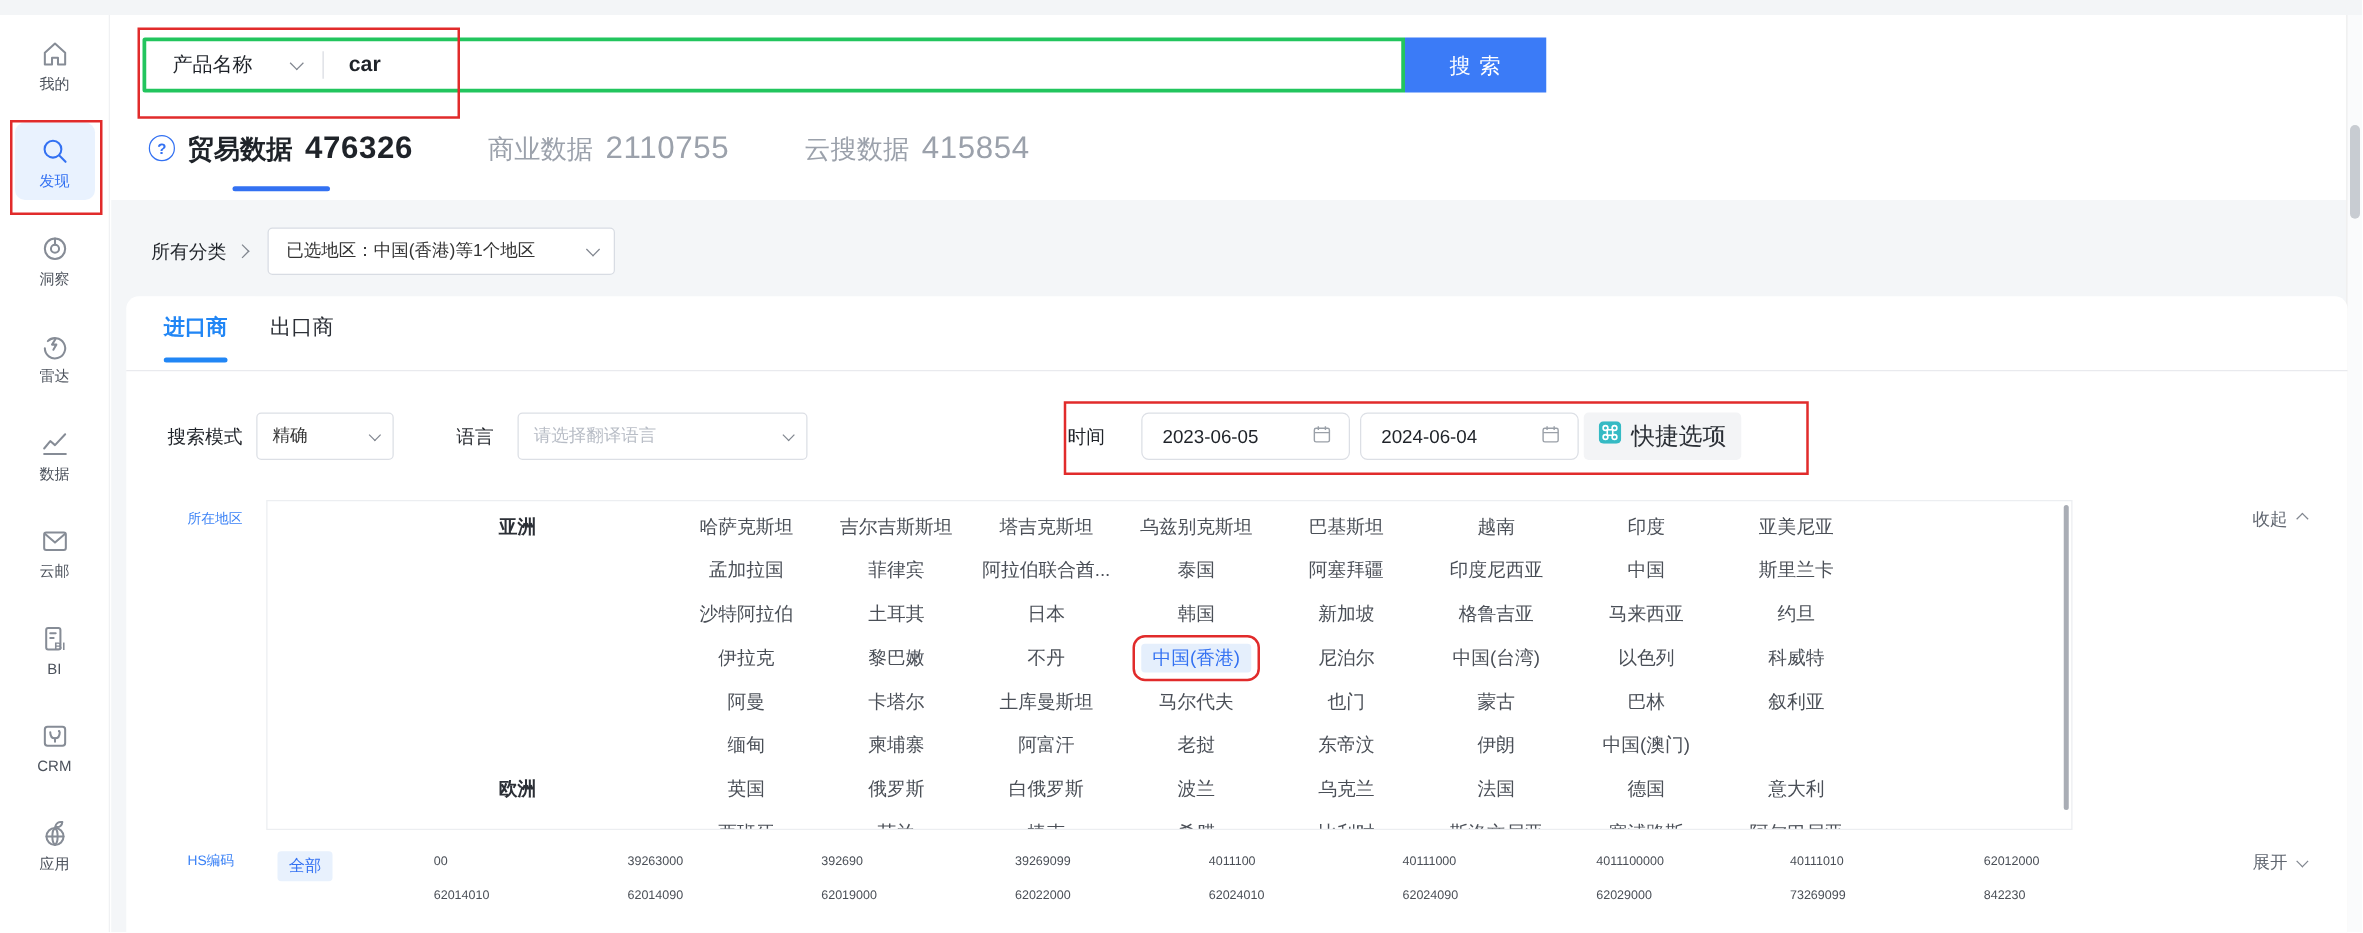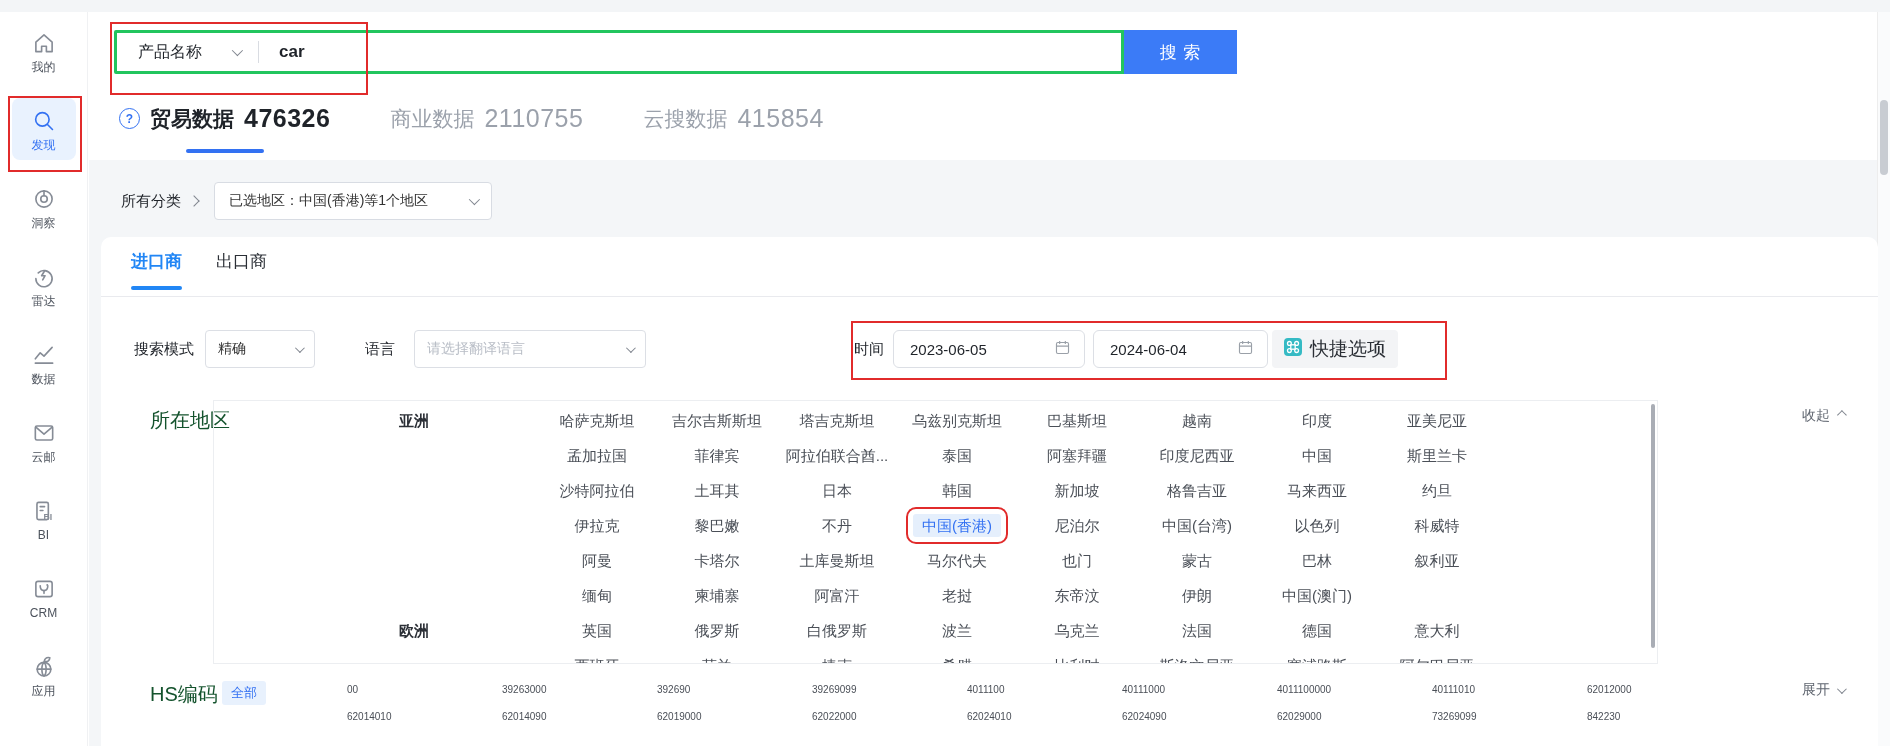--- a/index.html
+++ b/index.html
@@ -68,22 +68,22 @@
             display:flex;align-items:center;justify-content:space-between;padding:0 12px;font-size:14px;
             color:#333;cursor:pointer;flex:none;}
   .f-select .ph{color:#b8bdc6;}
   .f-date{height:38px;box-sizing:border-box;border:1px solid #dcdfe5;border-radius:6px;background:#fff;
           display:flex;align-items:center;justify-content:space-between;padding:0 13px 0 16px;
           font-size:15px;color:#1f2329;cursor:pointer;flex:none;}
   .quick-btn{height:38px;box-sizing:border-box;border-radius:4px;background:#f3f4f6;display:flex;
              align-items:center;gap:8px;padding:0 12px;font-size:19px;color:#2b2f36;cursor:pointer;flex:none;}
   
   .region-row{position:absolute;left:0;top:163px;width:100%;display:flex;align-items:flex-start;}
-  .row-label{width:112px;box-sizing:border-box;padding-left:49px;padding-top:7px;font-size:20px;
-             color:#14532d;flex:none;white-space:nowrap;}
+  .row-label{width:112px;box-sizing:border-box;padding-left:49px;padding-top:7px;font-size:11px;
+             color:#3b82f6;flex:none;white-space:nowrap;}
   .region-panel{position:relative;width:1445px;height:264px;box-sizing:border-box;border:1px solid #eceef1;
                 overflow:hidden;padding-top:3px;flex:none;}
   .r-row{display:flex;height:35px;align-items:center;}
   .r-cont{width:323px;box-sizing:border-box;padding-left:185px;font-weight:700;font-size:15px;color:#2b2f36;flex:none;}
   .r-cell{width:120px;text-align:center;font-size:15px;color:#4a4f57;cursor:pointer;white-space:nowrap;flex:none;}
   .r-cell.selected span{background:#e5effc;color:#3371f2;padding:3px 9px;border-radius:3px;
                         outline:2px solid #e12b2b;outline-offset:5px;}
   .panel-thumb{position:absolute;right:2px;top:3px;width:4px;height:244px;background:#a9adb5;border-radius:2px;}
   .side-link{margin-left:auto;margin-right:34px;margin-top:7px;font-size:14px;color:#606670;display:flex;
              align-items:center;gap:7px;cursor:pointer;flex:none;}
@@ -251,21 +251,21 @@
         <div class="f-select" style="margin-left:11px;width:110px;">
           <span>精确</span>
           <i class="chev down sm"></i>
         </div>
         <span class="f-label" style="margin-left:50px;">语言</span>
         <div class="f-select" style="margin-left:19px;width:232px;">
           <span class="ph">请选择翻译语言</span>
           <i class="chev down sm"></i>
         </div>
         <span class="f-label" style="margin-left:208px;">时间</span>
-        <div class="f-date" style="margin-left:9px;width:192px;">
+        <div class="f-date" style="margin-left:29px;width:167px;">
           <span>2023-06-05</span>
           <span>
             <svg width="17" height="17" viewBox="0 0 24 24" fill="none" stroke="#9aa0a8" stroke-width="1.6">
               <rect x="3.5" y="5" width="17" height="15.5" rx="2"></rect>
                 <path d="M3.5 10h17M8 2.8V7M16 2.8V7"></path>
               </svg>
           </span>
         </div>
         <div class="f-date" style="margin-left:8px;width:175px;">
           <span>2024-06-04</span>

